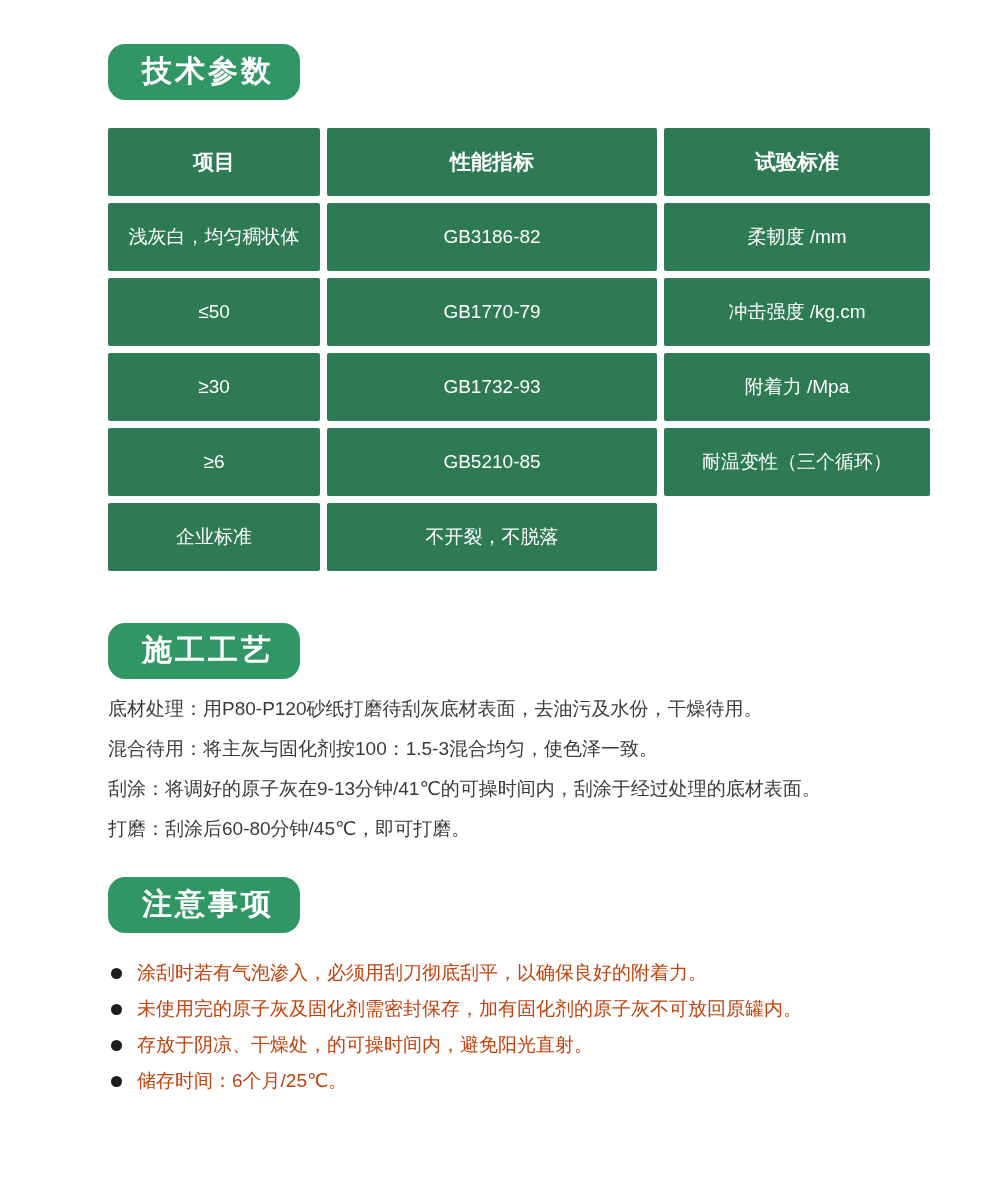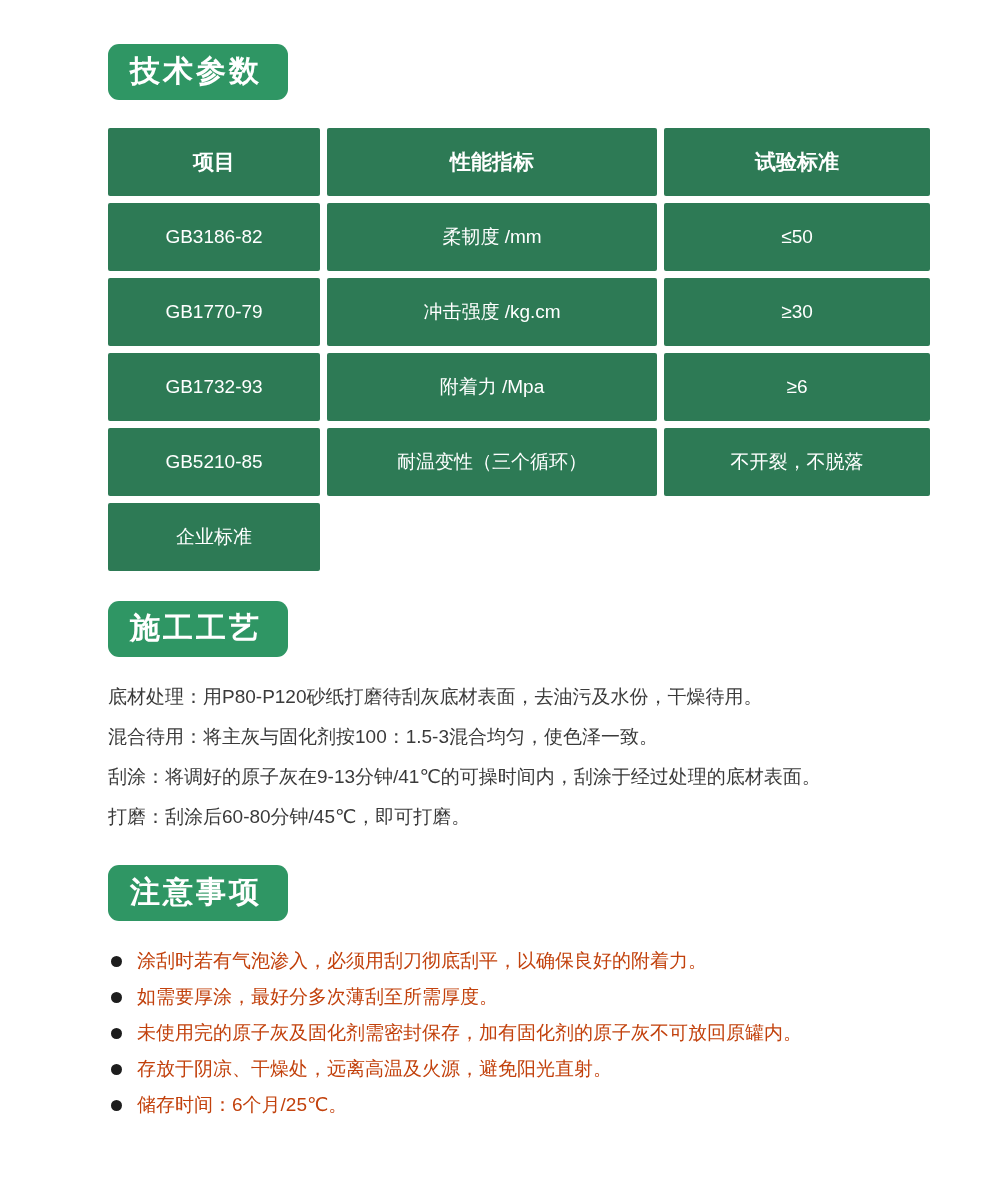--- a/index.html
+++ b/index.html
@@ -20,25 +20,25 @@
     background:#ffffff;
     padding:44px 70px 0 108px;
   }
   .badge{
     display:inline-block;
     background:var(--badge-green);
     color:#ffffff;
     font-size:30px;
     font-weight:700;
     letter-spacing:3px;
-    padding:10px 26px 12px 22px;
-    border-radius:11px;
+    padding:10px 26px 12px 34px;
+    border-radius:17px;
     line-height:34px;
   }
-  .badge--process{margin-top:30px;}
+  .badge--process{margin-top:52px;}
   .badge--notes{margin-top:21px;}
 
   .spec-table{
     margin-top:28px;
     display:grid;
     grid-template-columns:212px 330px 266px;
     gap:7px;
     width:822px;
   }
   .cell{
@@ -52,21 +52,21 @@
     font-size:19px;
     line-height:24px;
     border-radius:2px;
     padding:0 6px;
   }
   .cell--header{
     font-weight:700;
     font-size:21px;
   }
 
-  .process-lines{margin-top:27px;width:822px;}
+  .process-lines{margin-top:17px;width:822px;}
   .process-lines p{
     margin:0 0 14px 0;
     font-size:19px;
     line-height:26px;
     color:var(--text-dark);
   }
 
   .notes-list{
     list-style:none;
     margin:27px 0 0 0;
@@ -99,37 +99,38 @@
   <div class="badge badge--tech">
     <span>技术参数</span>
   </div>
 
   
   <div class="spec-table">
     <div class="cell cell--header">项目</div>
     <div class="cell cell--header">性能指标</div>
     <div class="cell cell--header">试验标准</div>
 
+    <div class="cell">浅灰白，均匀稠状体</div>
     <div class="cell">GB3186-82</div>
 
     <div class="cell">柔韧度 /mm</div>
     <div class="cell">≤50</div>
     <div class="cell">GB1770-79</div>
 
     <div class="cell">冲击强度 /kg.cm</div>
     <div class="cell">≥30</div>
     <div class="cell">GB1732-93</div>
 
     <div class="cell">附着力 /Mpa</div>
     <div class="cell">≥6</div>
     <div class="cell">GB5210-85</div>
 
     <div class="cell">耐温变性（三个循环）</div>
+    <div class="cell">企业标准</div>
     <div class="cell">不开裂，不脱落</div>
-    <div class="cell">企业标准</div>
   </div>
 
   
   <div class="badge badge--process">
     <span>施工工艺</span>
   </div>
 
   
   <div class="process-lines">
     <p>底材处理：用P80-P120砂纸打磨待刮灰底材表面，去油污及水份，干燥待用。</p>
@@ -144,29 +145,25 @@
   </div>
 
   
   <ul class="notes-list">
     <li>
       <span class="bullet-dot"></span>
       <span>涂刮时若有气泡渗入，必须用刮刀彻底刮平，以确保良好的附着力。</span>
     </li>
     <li>
       <span class="bullet-dot"></span>
-      <span>如需要厚涂，最好分多次薄刮至所需厚度。</span>
-    </li>
-    <li>
-      <span class="bullet-dot"></span>
       <span>未使用完的原子灰及固化剂需密封保存，加有固化剂的原子灰不可放回原罐内。</span>
     </li>
     <li>
       <span class="bullet-dot"></span>
-      <span>存放于阴凉、干燥处，远离高温及火源，避免阳光直射。</span>
+      <span>存放于阴凉、干燥处，的可操时间内，避免阳光直射。</span>
     </li>
     <li>
       <span class="bullet-dot"></span>
       <span>储存时间：6个月/25℃。</span>
     </li>
   </ul>
 
 </div>
 
 </body></html>

